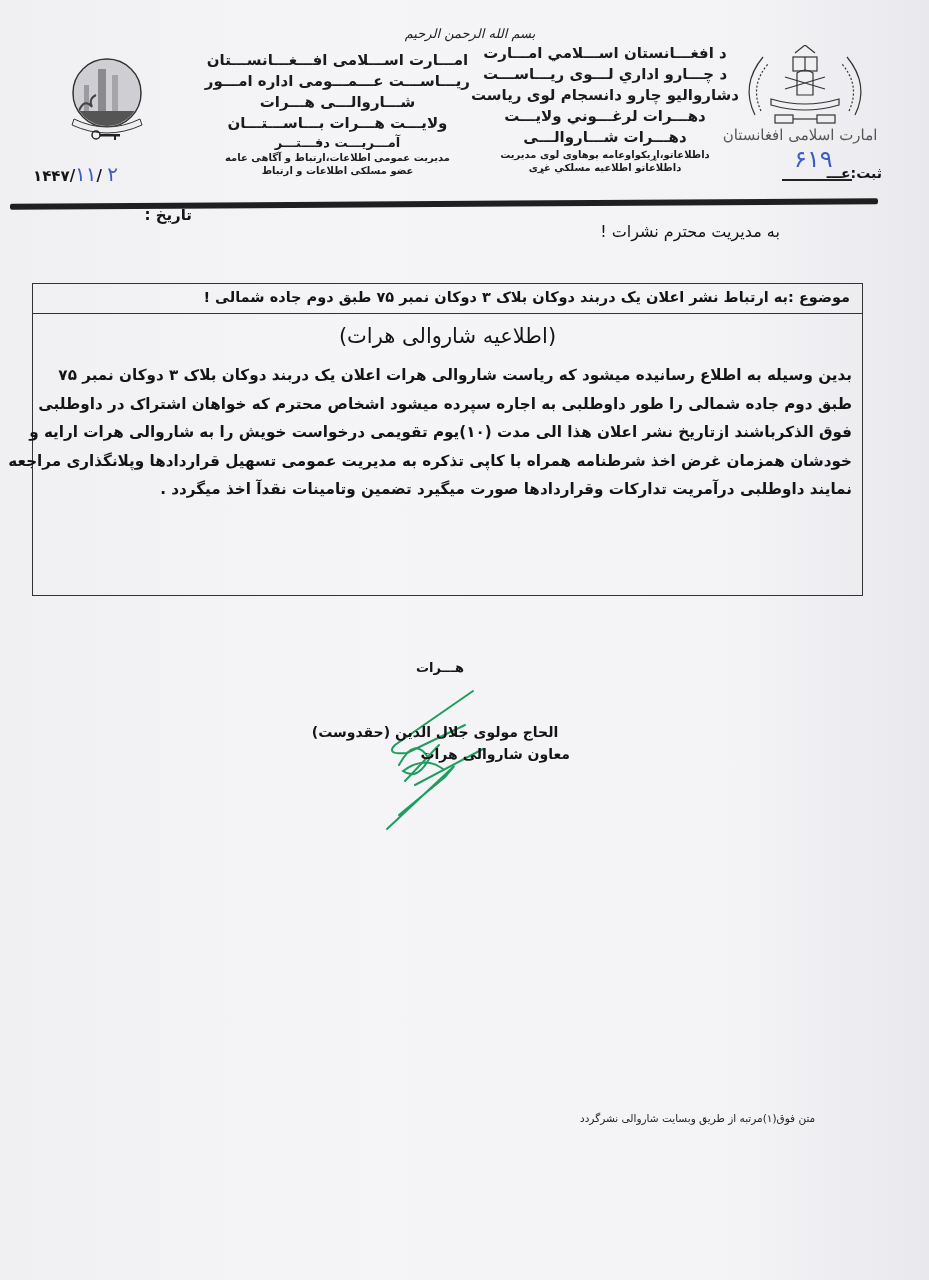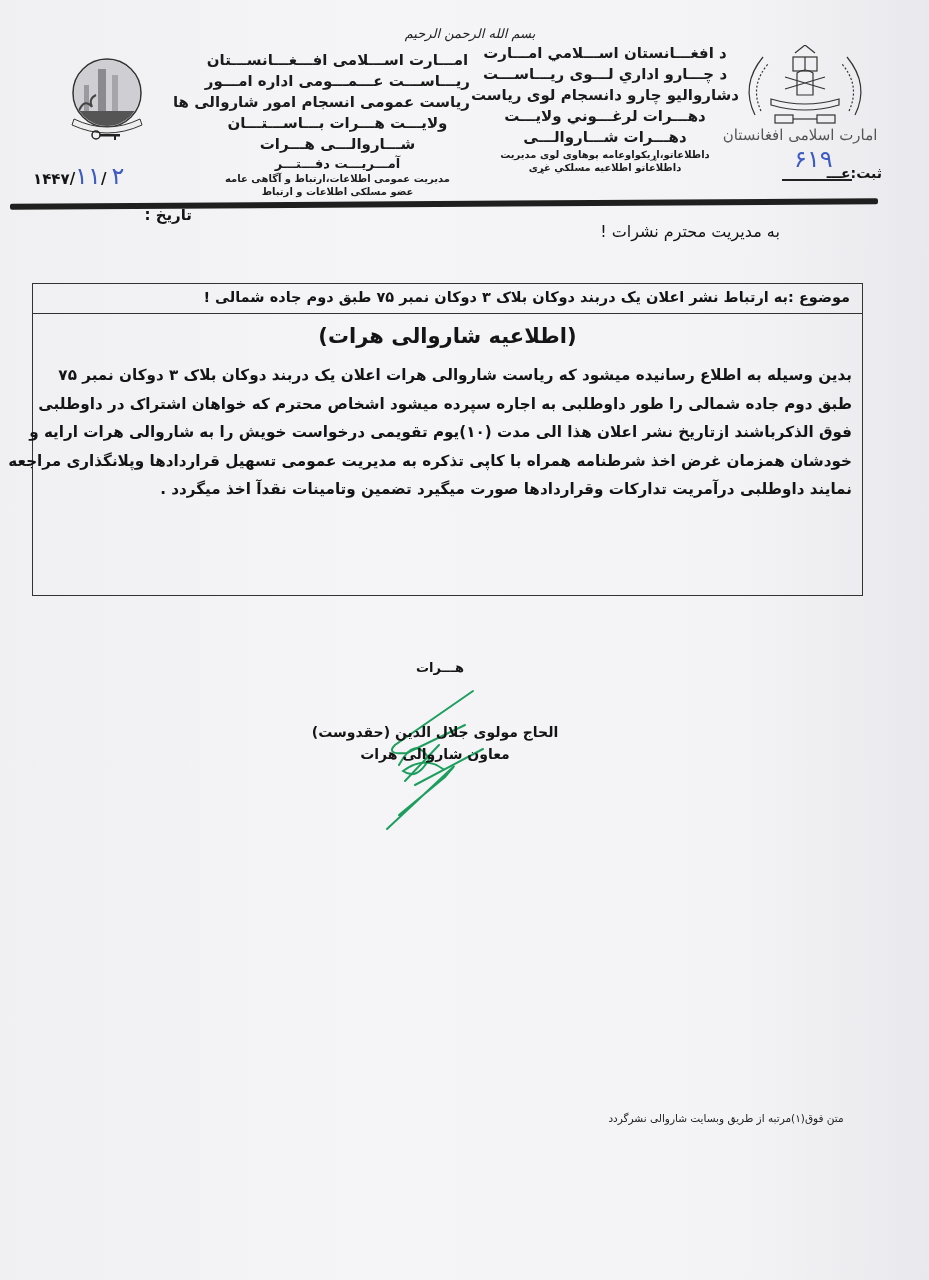--- a/index.html
+++ b/index.html
@@ -40,53 +40,53 @@
     font-family: "DejaVu Sans", sans-serif; letter-spacing: 2px;
   }
   .reg-line { position: absolute; left: 0px; top: 34px; width: 70px; height: 2px; background: #222; }
   .reg-label { position: absolute; right: 10px; top: 20px; font-size: 14px; font-weight: bold; }
 
   .seal-left { left: 60px; top: 55px; width: 95px; height: 90px; }
 
   .date-row { left: 25px; top: 160px; width: 175px; height: 30px; }
   .date-label { position: absolute; right: 8px; top: 6px; font-size: 15px; font-weight: bold; margin-top: 40px; }
   .date-val { position: absolute; left: 8px; top: 2px; font-size: 15px; font-weight: bold; }
-  .date-val .hand { color: #3d5bc2; font-size: 24px; font-weight: normal; }
+  .date-val .hand { color: #3d5bc2; font-size: 20px; font-weight: normal; }
 
   .divider { left: 10px; top: 201px; width: 868px; height: 6px; background: #1f1f1f; border-radius: 2px; transform: rotate(-0.35deg); }
 
   .salutation {
     left: 520px; top: 222px; width: 340px; text-align: center;
     font-size: 16px; color: #141414;
   }
 
   .box { left: 32px; top: 283px; width: 829px; height: 311px; border: 1.4px solid #333; background: transparent; }
   .subject-row {
     position: absolute; left: 0; top: 0; right: 0; height: 29px; border-bottom: 1.4px solid #333;
   }
   .subject-text {
     position: absolute; right: 12px; top: 5px; font-size: 14.5px; font-weight: bold; white-space: nowrap;
   }
   .notice-title {
     position: absolute; left: 0; right: 0; top: 40px; text-align: center;
-    font-size: 21px; font-weight: bold;
+    font-size: 21px; font-weight: normal;
   }
   .body-text {
     position: absolute; left: 8px; right: 10px; top: 77px;
     font-size: 15.2px; line-height: 28.5px; font-weight: bold; text-align: justify;
     text-align-last: right;
   }
   .body-text .line { display: block; white-space: nowrap; text-align: right; }
 
   .regards { left: 380px; top: 660px; width: 120px; text-align: center; font-size: 13px; font-weight: bold; }
   .signer-name { left: 300px; top: 724px; width: 270px; text-align: center; font-size: 14px; font-weight: bold; }
-  .signer-title { left: 300px; top: 746px; width: 270px; text-align: center; font-size: 14px; font-weight: bold; }
+  .signer-title { left: 300px; top: 746px; width: 270px; font-size: 14px; font-weight: bold; }
   .signature { left: 355px; top: 685px; width: 150px; height: 150px; }
 
-  .footnote { left: 580px; top: 1112px; width: 292px; text-align: center; font-size: 10.5px; color: #222; white-space: nowrap; }
+  .footnote { left: 580px; top: 1112px; width: 292px; text-align: left; font-size: 10.5px; color: #222; white-space: nowrap; }
 </style>
 </head>
 <body>
 
 <div class="page">
 
   <div class="abs bismillah rtl">بسم الله الرحمن الرحیم</div>
 
   <div class="abs emblem-right">
     <svg width="140" height="85" viewBox="0 0 140 85">
@@ -121,23 +121,22 @@
     <div class="l">دشاروالیو چارو دانسجام لوی ریاست</div>
     <div class="l">دهـــرات لرغـــوني ولایـــت</div>
     <div class="l">دهـــرات شـــاروالـــی</div>
     <div class="s">داطلاعاتو،اړیکواوعامه پوهاوی لوی مدیریت</div>
     <div class="s">داطلاعاتو اطلاعیه مسلکي غړی</div>
   </div>
 
   <div class="abs hdr-block dari-hdr rtl">
     <div class="l">امـــارت اســـلامی افـــغـــانســـتان</div>
     <div class="l">ریـــاســـت عـــمـــومی اداره امـــور</div>
-    <div class="l">ریاست عمومی انسجام امور شاروالی ها</div>
+    <div class="l">شـــاروالـــی هـــرات</div>
     <div class="l">ولایـــت هـــرات بـــاســـتـــان</div>
-    <div class="l">شـــاروالـــی هـــرات</div>
     <div class="m">آمـــریـــت دفـــتـــر</div>
     <div class="s">مدیریت عمومی اطلاعات،ارتباط و آگاهی عامه</div>
     <div class="s">عضو مسلکی اطلاعات و ارتباط</div>
   </div>
 
   <div class="abs seal-left">
     <svg width="95" height="90" viewBox="0 0 95 90">
       <defs>
         <clipPath id="c">
             <circle cx="47" cy="38" r="33"></circle>

